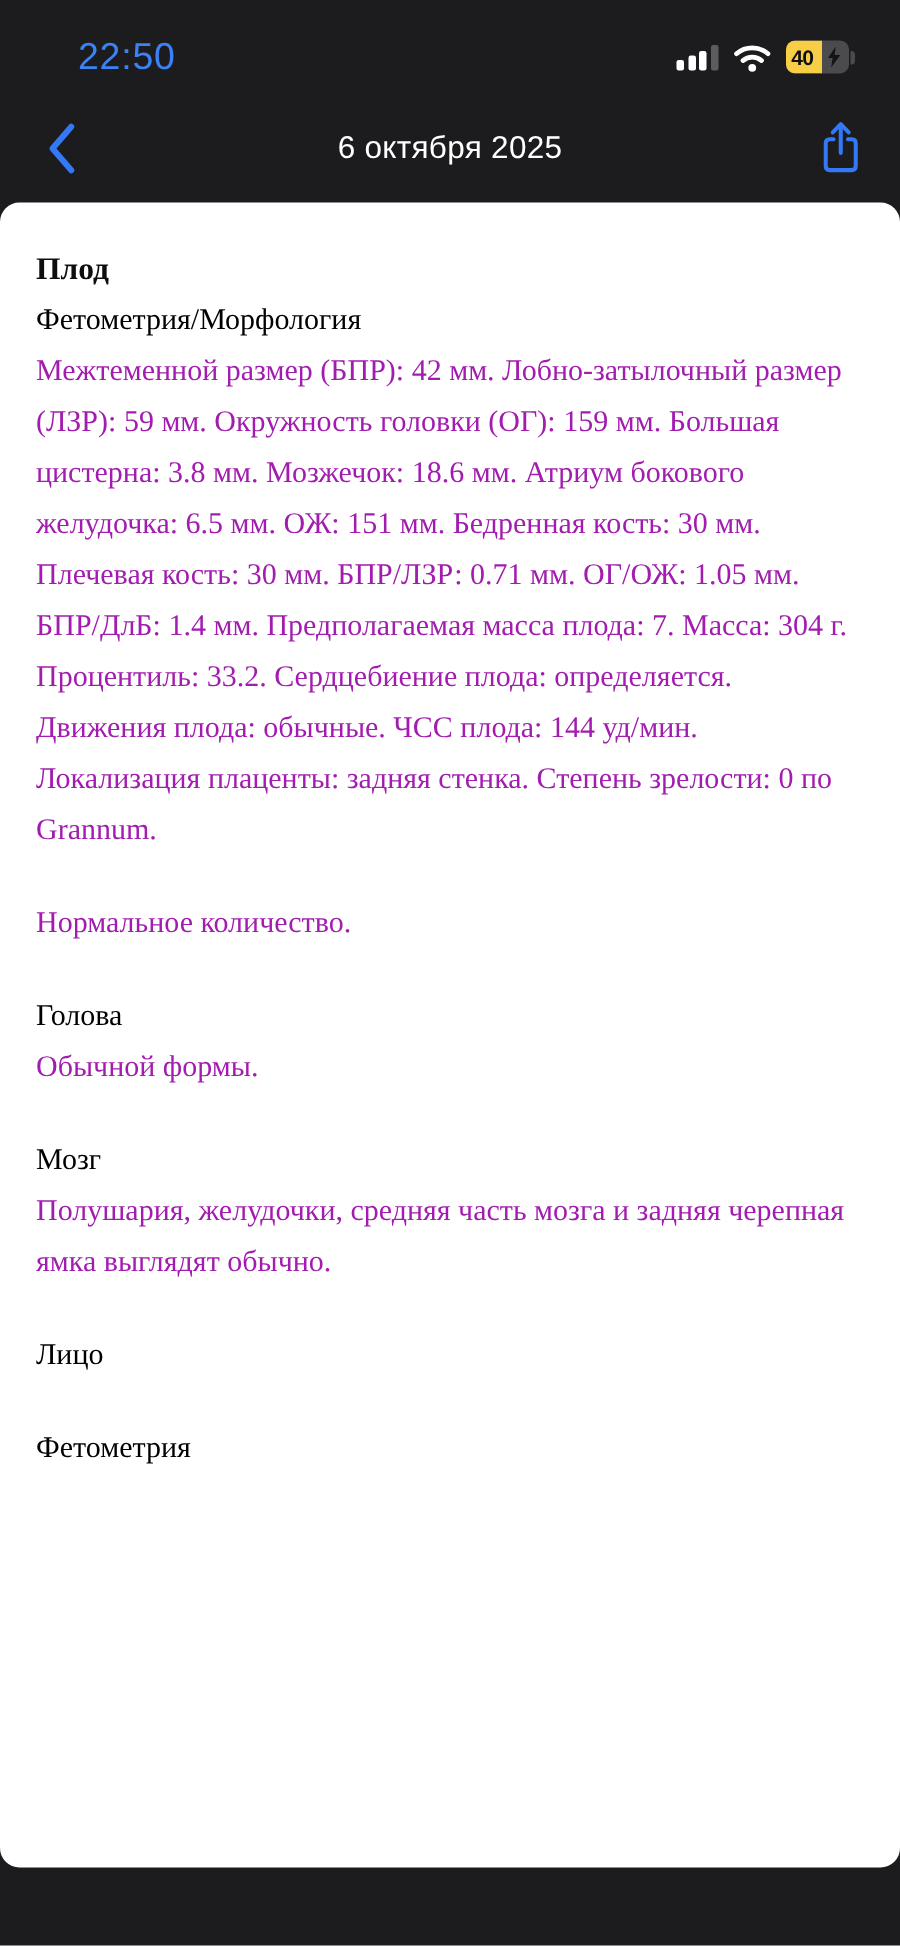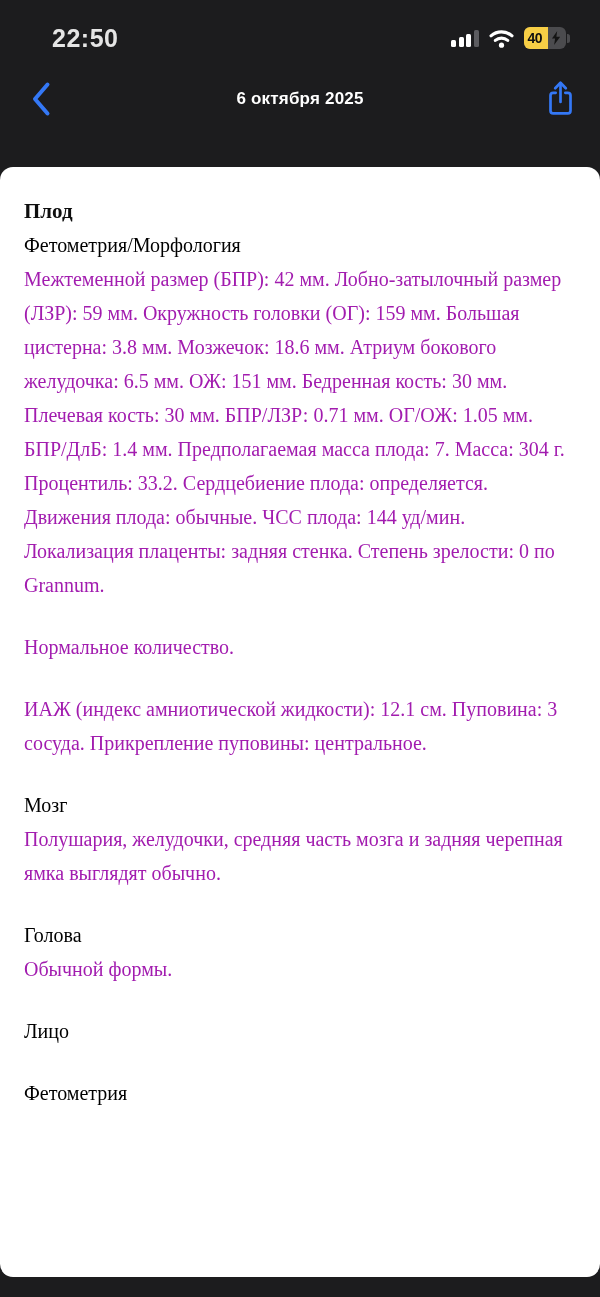--- a/index.html
+++ b/index.html
@@ -9,21 +9,21 @@
     font-family:"Liberation Sans",sans-serif;
     overflow:hidden;
     position:relative;
   }
   
   .status-bar{
     height:62px;
     display:flex;align-items:center;justify-content:space-between;
     padding:14px 30px 0 52px;box-sizing:border-box;
   }
-  .time{color:#e5e5e5;font-size:25px;font-weight:700;letter-spacing:.5px;}
+  .time{color:#3b82f6;font-size:25px;font-weight:400;letter-spacing:.5px;}
   .status-icons{display:flex;align-items:center;gap:10px;}
   .signal{display:flex;align-items:flex-end;gap:2.5px;height:18px;padding-bottom:1px;}
   .signal .bar{width:5px;border-radius:1.5px;background:#ffffff;}
   .signal .b1{height:7px}
   .signal .b2{height:10px}
   .signal .b3{height:13px}
   .signal .b4{height:17px;background:#5c5c60;}
   .battery-wrap{display:flex;align-items:center;}
   .battery{
     position:relative;width:42px;height:22px;border-radius:6px;
@@ -34,37 +34,37 @@
     position:absolute;left:4px;top:50%;transform:translateY(-50%);
     font-size:14px;font-weight:700;color:#101010;letter-spacing:-0.5px;
   }
   .battery-bolt{position:absolute;left:27px;top:4px;}
   .battery-cap{width:3px;height:9px;background:#4b4b4e;border-radius:0 2.5px 2.5px 0;margin-left:1.5px;}
   
   .nav-bar{
     height:73px;position:relative;
     display:flex;align-items:center;justify-content:center;
   }
-  .nav-title{color:#ffffff;font-size:17px;font-weight:700;letter-spacing:.2px;}
+  .nav-title{color:#ffffff;font-size:21px;font-weight:400;letter-spacing:.2px;}
   .back-button{
     position:absolute;left:26px;top:50%;transform:translateY(-50%);
     background:none;border:none;padding:4px;cursor:pointer;line-height:0;
   }
   .share-button{
     position:absolute;right:20px;top:50%;transform:translateY(-50%);
     background:none;border:none;padding:4px;cursor:pointer;line-height:0;
   }
   
   .card{
     width:600px;height:1110px;
     background:#ffffff;border-radius:13px;
     padding:27px 24px 17px 24px;box-sizing:border-box;
     overflow:hidden;
     font-family:"Liberation Serif",serif;
-    font-size:20px;line-height:34px;color:#222224;margin-top:32px;
+    font-size:20px;line-height:34px;color:#222224;
   }
   .doc-heading{font-weight:700;color:#0e0e0e;font-size:21px;}
   .section{margin-top:28px;}
   .section.first{margin-top:0;}
   .section-label{color:#000000;}
   .section-body{color:#a21caf;}
 </style>
 </head>
 <body>
 
@@ -125,31 +125,30 @@
   <div class="section first">
     <div class="section-label">Фетометрия/Морфология</div>
     <div class="section-body">Межтеменной размер (БПР): 42 мм. Лобно-затылочный размер (ЛЗР): 59 мм. Окружность головки (ОГ): 159 мм. Большая цистерна: 3.8 мм. Мозжечок: 18.6 мм. Атриум бокового желудочка: 6.5 мм. ОЖ: 151 мм. Бедренная кость: 30 мм. Плечевая кость: 30 мм. БПР/ЛЗР: 0.71 мм. ОГ/ОЖ: 1.05 мм. БПР/ДлБ: 1.4 мм. Предполагаемая масса плода: 7. Масса: 304 г. Процентиль: 33.2. Сердцебиение плода: определяется. Движения плода: обычные. ЧСС плода: 144 уд/мин. Локализация плаценты: задняя стенка. Степень зрелости: 0 по Grannum.</div>
   </div>
 
   <div class="section">
     <div class="section-body">Нормальное количество.</div>
   </div>
 
   <div class="section">
-    <div class="section-body">ИАЖ (индекс амниотической жидкости): 12.1 см. Пуповина: 3 сосуда. Прикрепление пуповины: центральное.</div>
+  </div>
+
+  <div class="section">
+    <div class="section-label">Голова</div>
+    <div class="section-body">Обычной формы.</div>
   </div>
 
   <div class="section">
     <div class="section-label">Мозг</div>
     <div class="section-body">Полушария, желудочки, средняя часть мозга и задняя черепная ямка выглядят обычно.</div>
-  </div>
-
-  <div class="section">
-    <div class="section-label">Голова</div>
-    <div class="section-body">Обычной формы.</div>
   </div>
 
   <div class="section">
     <div class="section-label">Лицо</div>
   </div>
 
   <div class="section">
     <div class="section-label">Фетометрия</div>
 
   </div>

